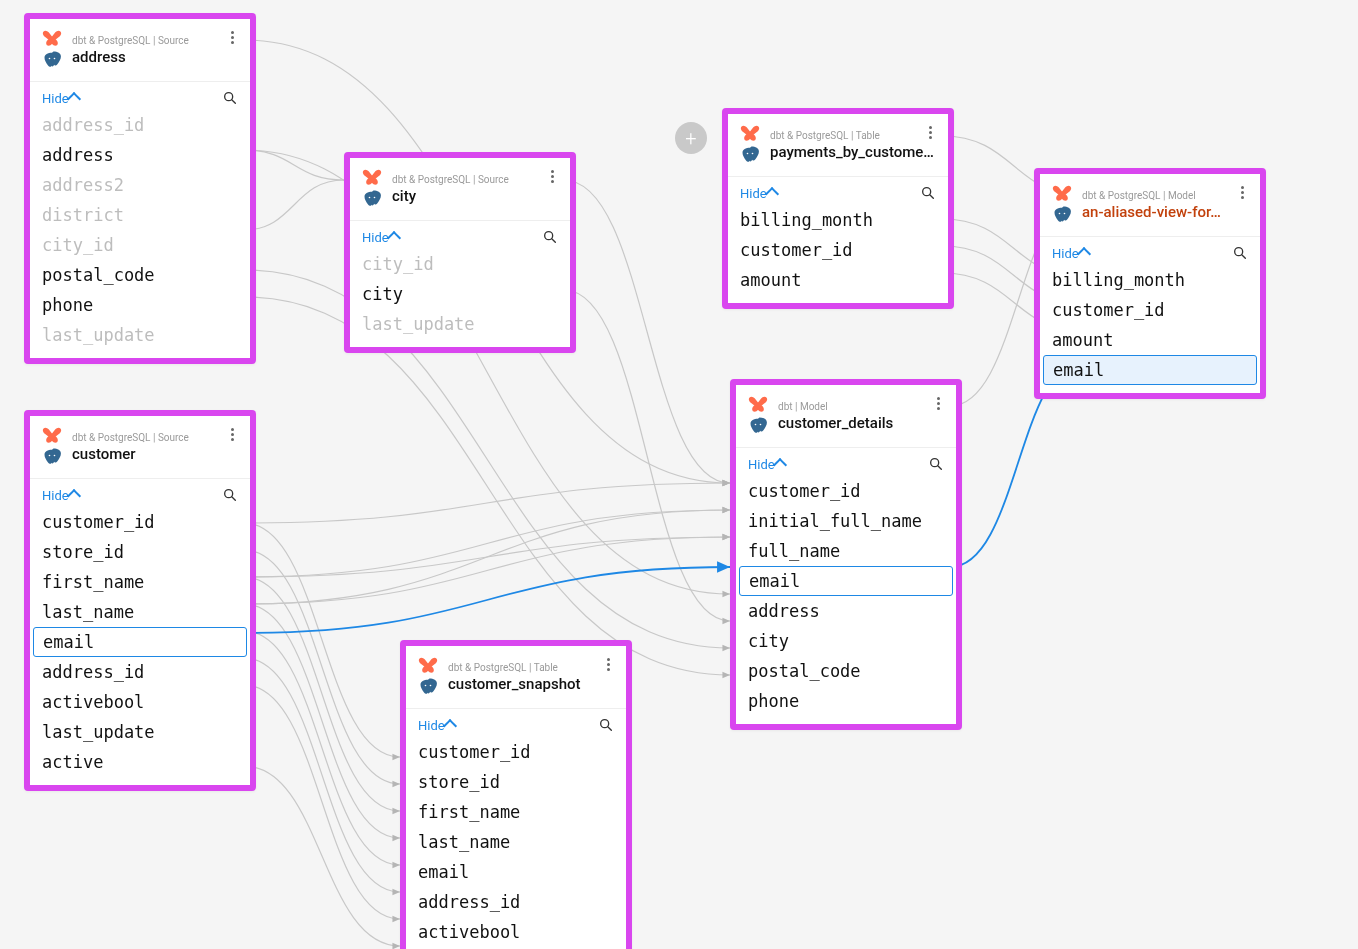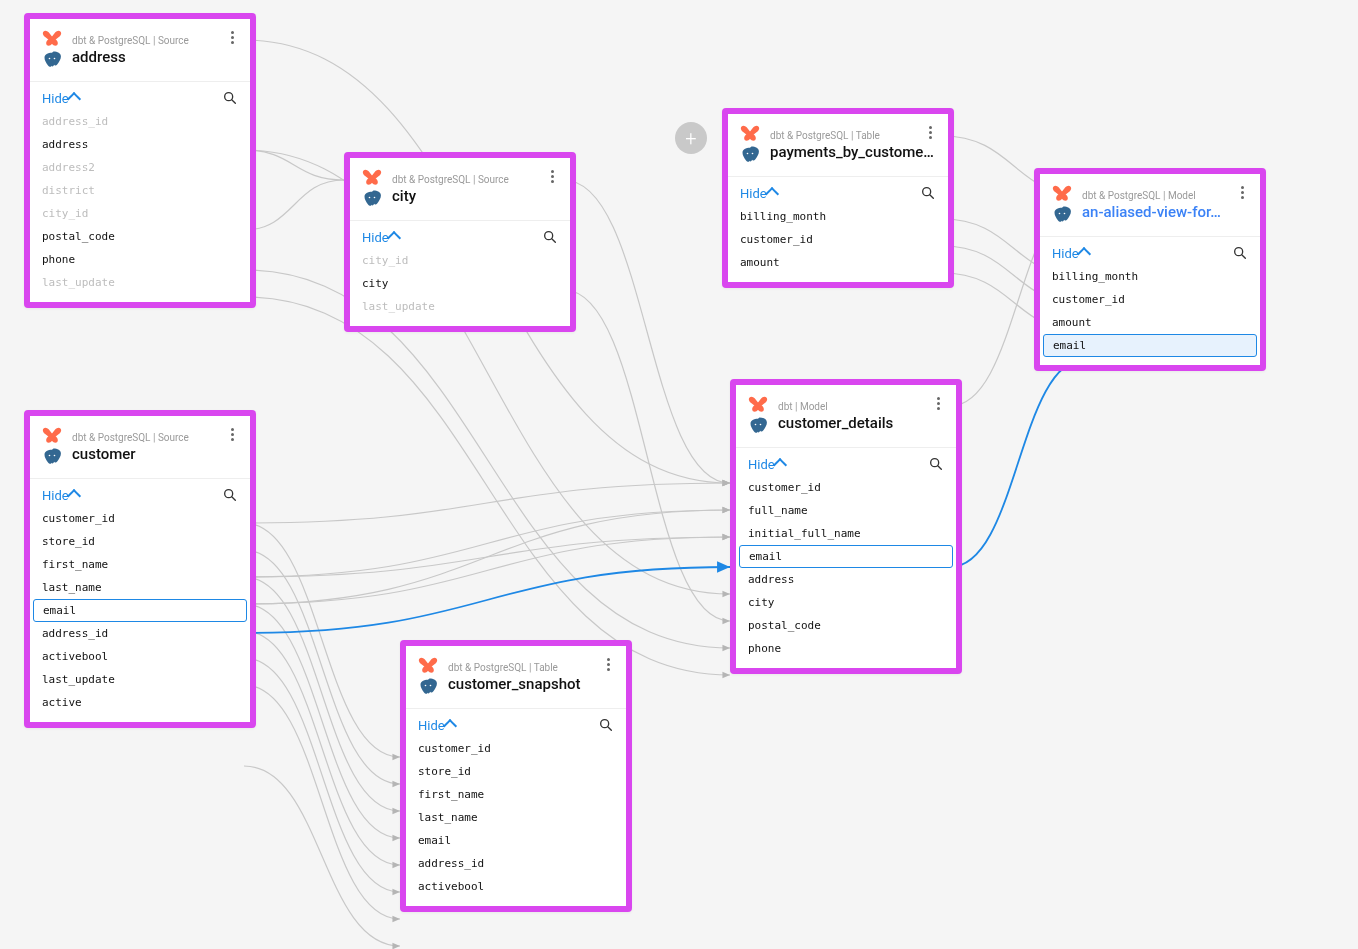--- a/index.html
+++ b/index.html
@@ -5,29 +5,29 @@
 html,body{margin:0;padding:0;width:1358px;height:949px;background:#f5f5f5;font-family:-apple-system,BlinkMacSystemFont,"Segoe UI",Roboto,sans-serif;overflow:hidden;position:relative}
 svg.edges{position:absolute;top:0;left:0;width:1358px;height:949px;pointer-events:none;z-index:0}
 .node{position:absolute;background:#fff;border:6px solid #d946ef;border-radius:4px;box-shadow:0 1px 3px rgba(0,0,0,.05);z-index:1}
 .node-header{display:flex;align-items:center;padding:10px 12px;border-bottom:1px solid #eee;position:relative}
 .icon-stack{display:flex;flex-direction:column;align-items:center;margin-right:10px;gap:2px}
 .dbt-icon{width:20px;height:20px}
 .pg-icon{width:20px;height:20px}
 .header-text{display:flex;flex-direction:column;flex:1;min-width:0}
 .header-meta{font-size:10px;color:#9a9a9a;margin-bottom:2px;white-space:nowrap;overflow:hidden;text-overflow:ellipsis}
 .header-title{font-size:15px;font-weight:500;color:#111;white-space:nowrap;overflow:hidden;text-overflow:ellipsis}
-.header-title.link{color:#3b82f6}
+.header-title.link{color:#c2410c}
 .kebab{position:absolute;top:8px;right:8px;width:20px;height:20px;display:flex;flex-direction:column;align-items:center;justify-content:center;gap:2px;cursor:pointer}
 .kebab span{width:3px;height:3px;background:#666;border-radius:50%}
 .controls{display:flex;align-items:center;justify-content:space-between;padding:8px 12px 4px 12px}
 .hide-btn{color:#1e88e5;font-size:13px;display:flex;align-items:center;cursor:pointer}
 .chev{width:8px;height:8px;border-left:2px solid #1e88e5;border-top:2px solid #1e88e5;transform:rotate(45deg);margin-top:2px}
 .search-icon{width:16px;height:16px;cursor:pointer}
 .fields{padding:0 0 8px 0}
-.field{font-family:ui-monospace,Menlo,Consolas,monospace;font-size:11px;padding:5px 12px;color:#111;position:relative}
+.field{font-family:ui-monospace,Menlo,Consolas,monospace;font-size:17px;padding:5px 12px;color:#111;position:relative}
 .field.muted{color:#bdbdbd}
 .field.selected{border:1.5px solid #1e88e5;border-radius:3px;margin:0 3px;padding:4px 9px;background:#fff}
 .field.selected-fill{border:1.5px solid #1e88e5;border-radius:3px;margin:0 3px;padding:4px 9px;background:#e7f2fd}
 .plus-badge{position:absolute;width:32px;height:32px;border-radius:50%;background:#c9c9c9;color:#fff;display:flex;align-items:center;justify-content:center;font-size:20px;font-weight:300;z-index:2;cursor:pointer}
 </style>
 </head>
 <body>
 
 <svg class="edges">
   <defs>
@@ -308,22 +308,22 @@
           <span>Hide</span>
           <span class="chev"></span>
         </div>
         <svg class="search-icon" viewBox="0 0 24 24">
           <circle cx="10" cy="10" r="6" fill="none" stroke="#333" stroke-width="2"></circle>
           <line x1="15" y1="15" x2="20" y2="20" stroke="#333" stroke-width="2" stroke-linecap="round"></line>
         </svg>
       </div>
       <div class="fields">
         <div class="field">customer_id</div>
+        <div class="field">initial_full_name</div>
         <div class="field">full_name</div>
-        <div class="field">initial_full_name</div>
         <div class="field selected">email</div>
         <div class="field">address</div>
         <div class="field">city</div>
         <div class="field">postal_code</div>
         <div class="field">phone</div>
       </div>
     </div>
     <div class="node" style="left: 400px; top: 640px; width: 220px;">
       <div class="node-header">
         <div class="icon-stack">

